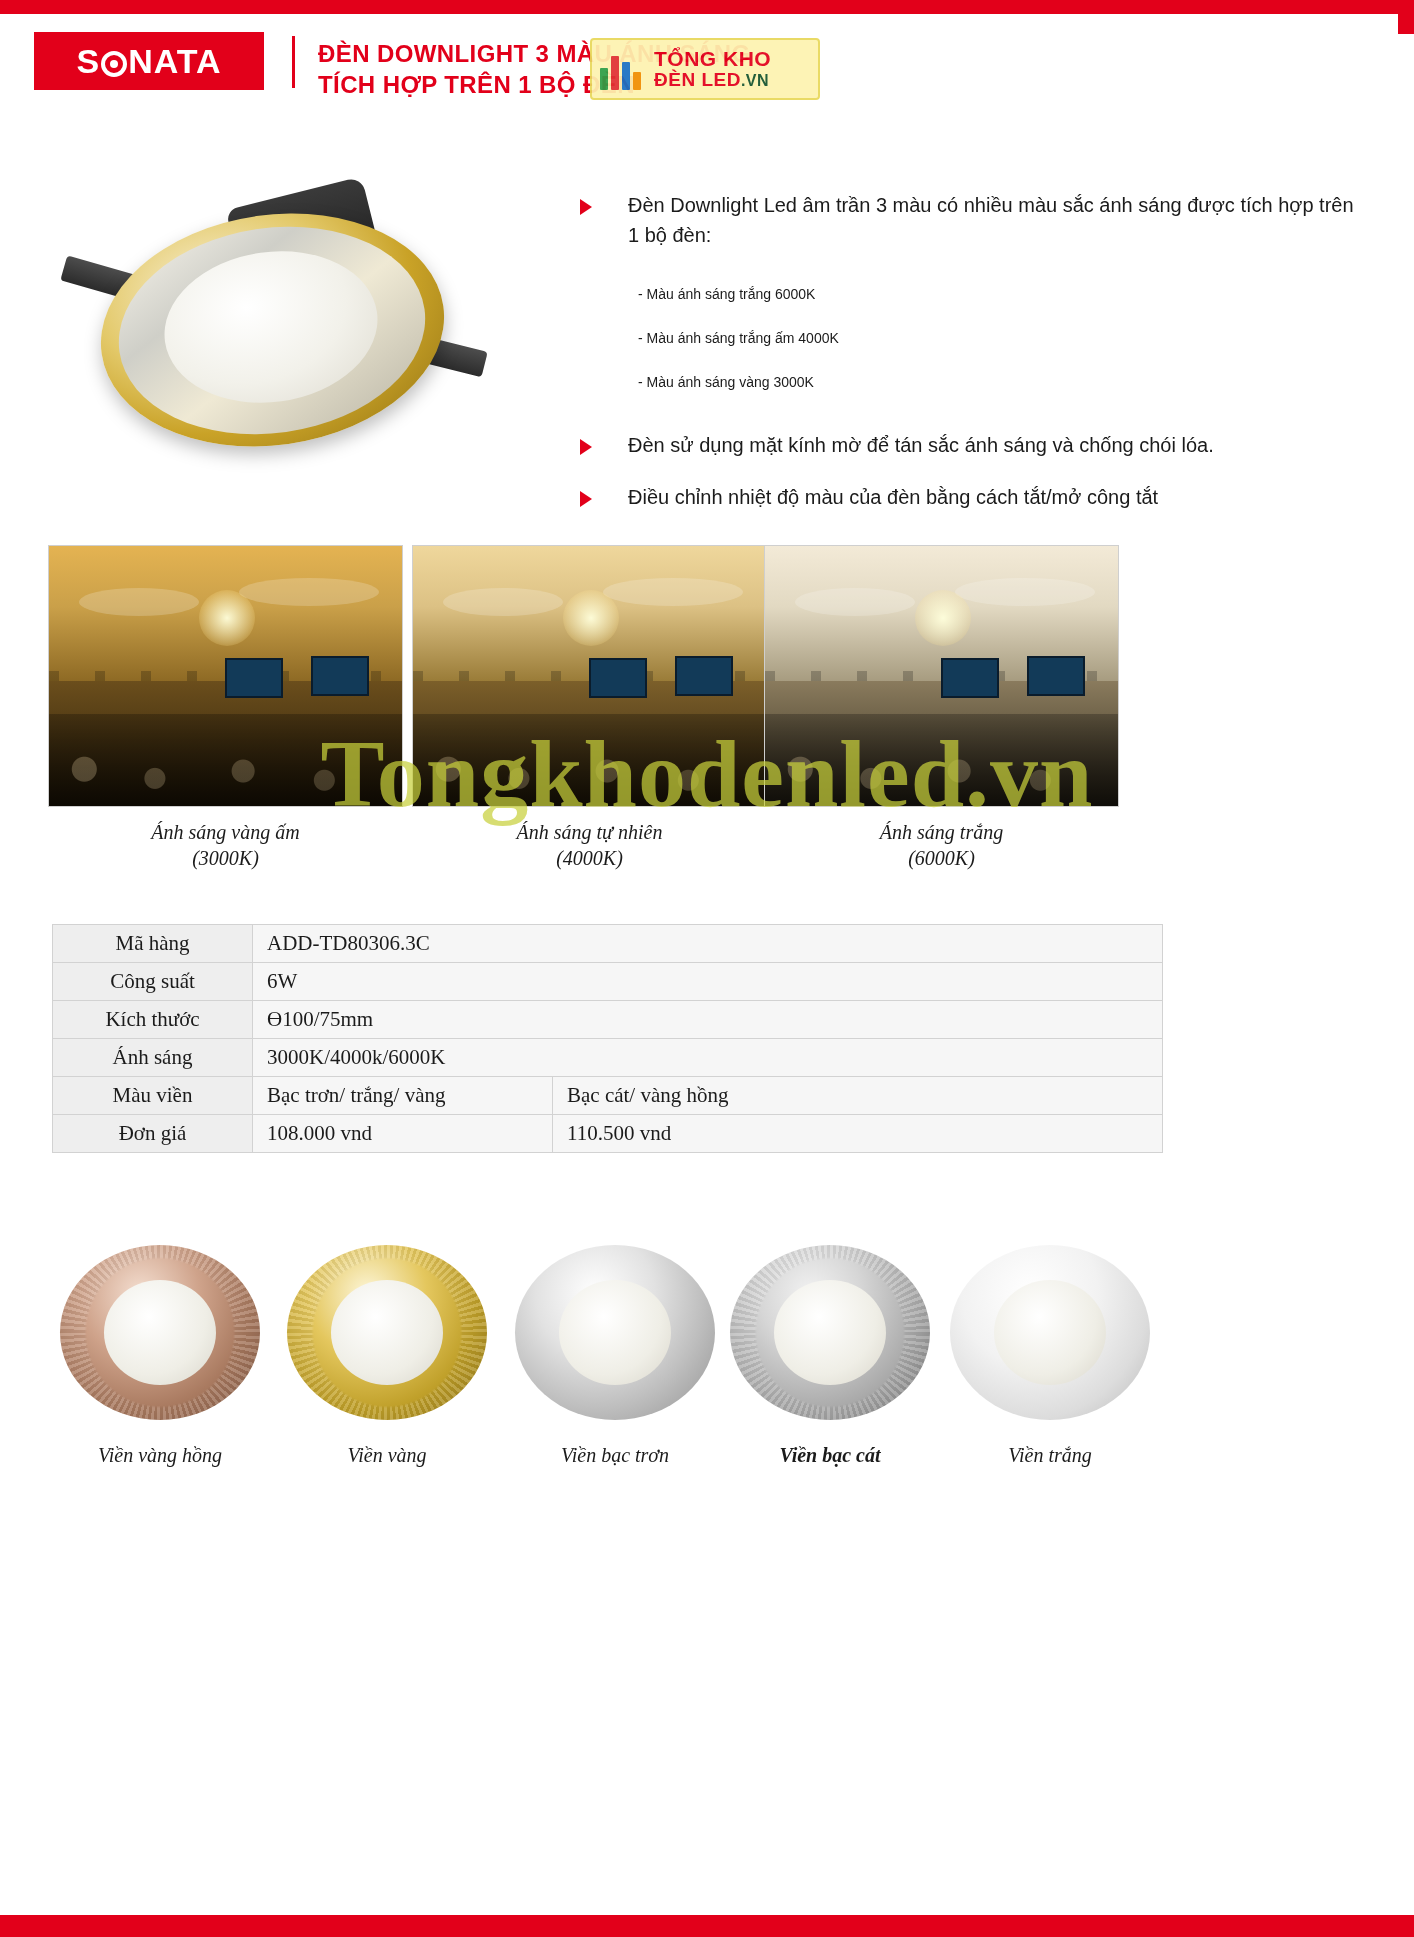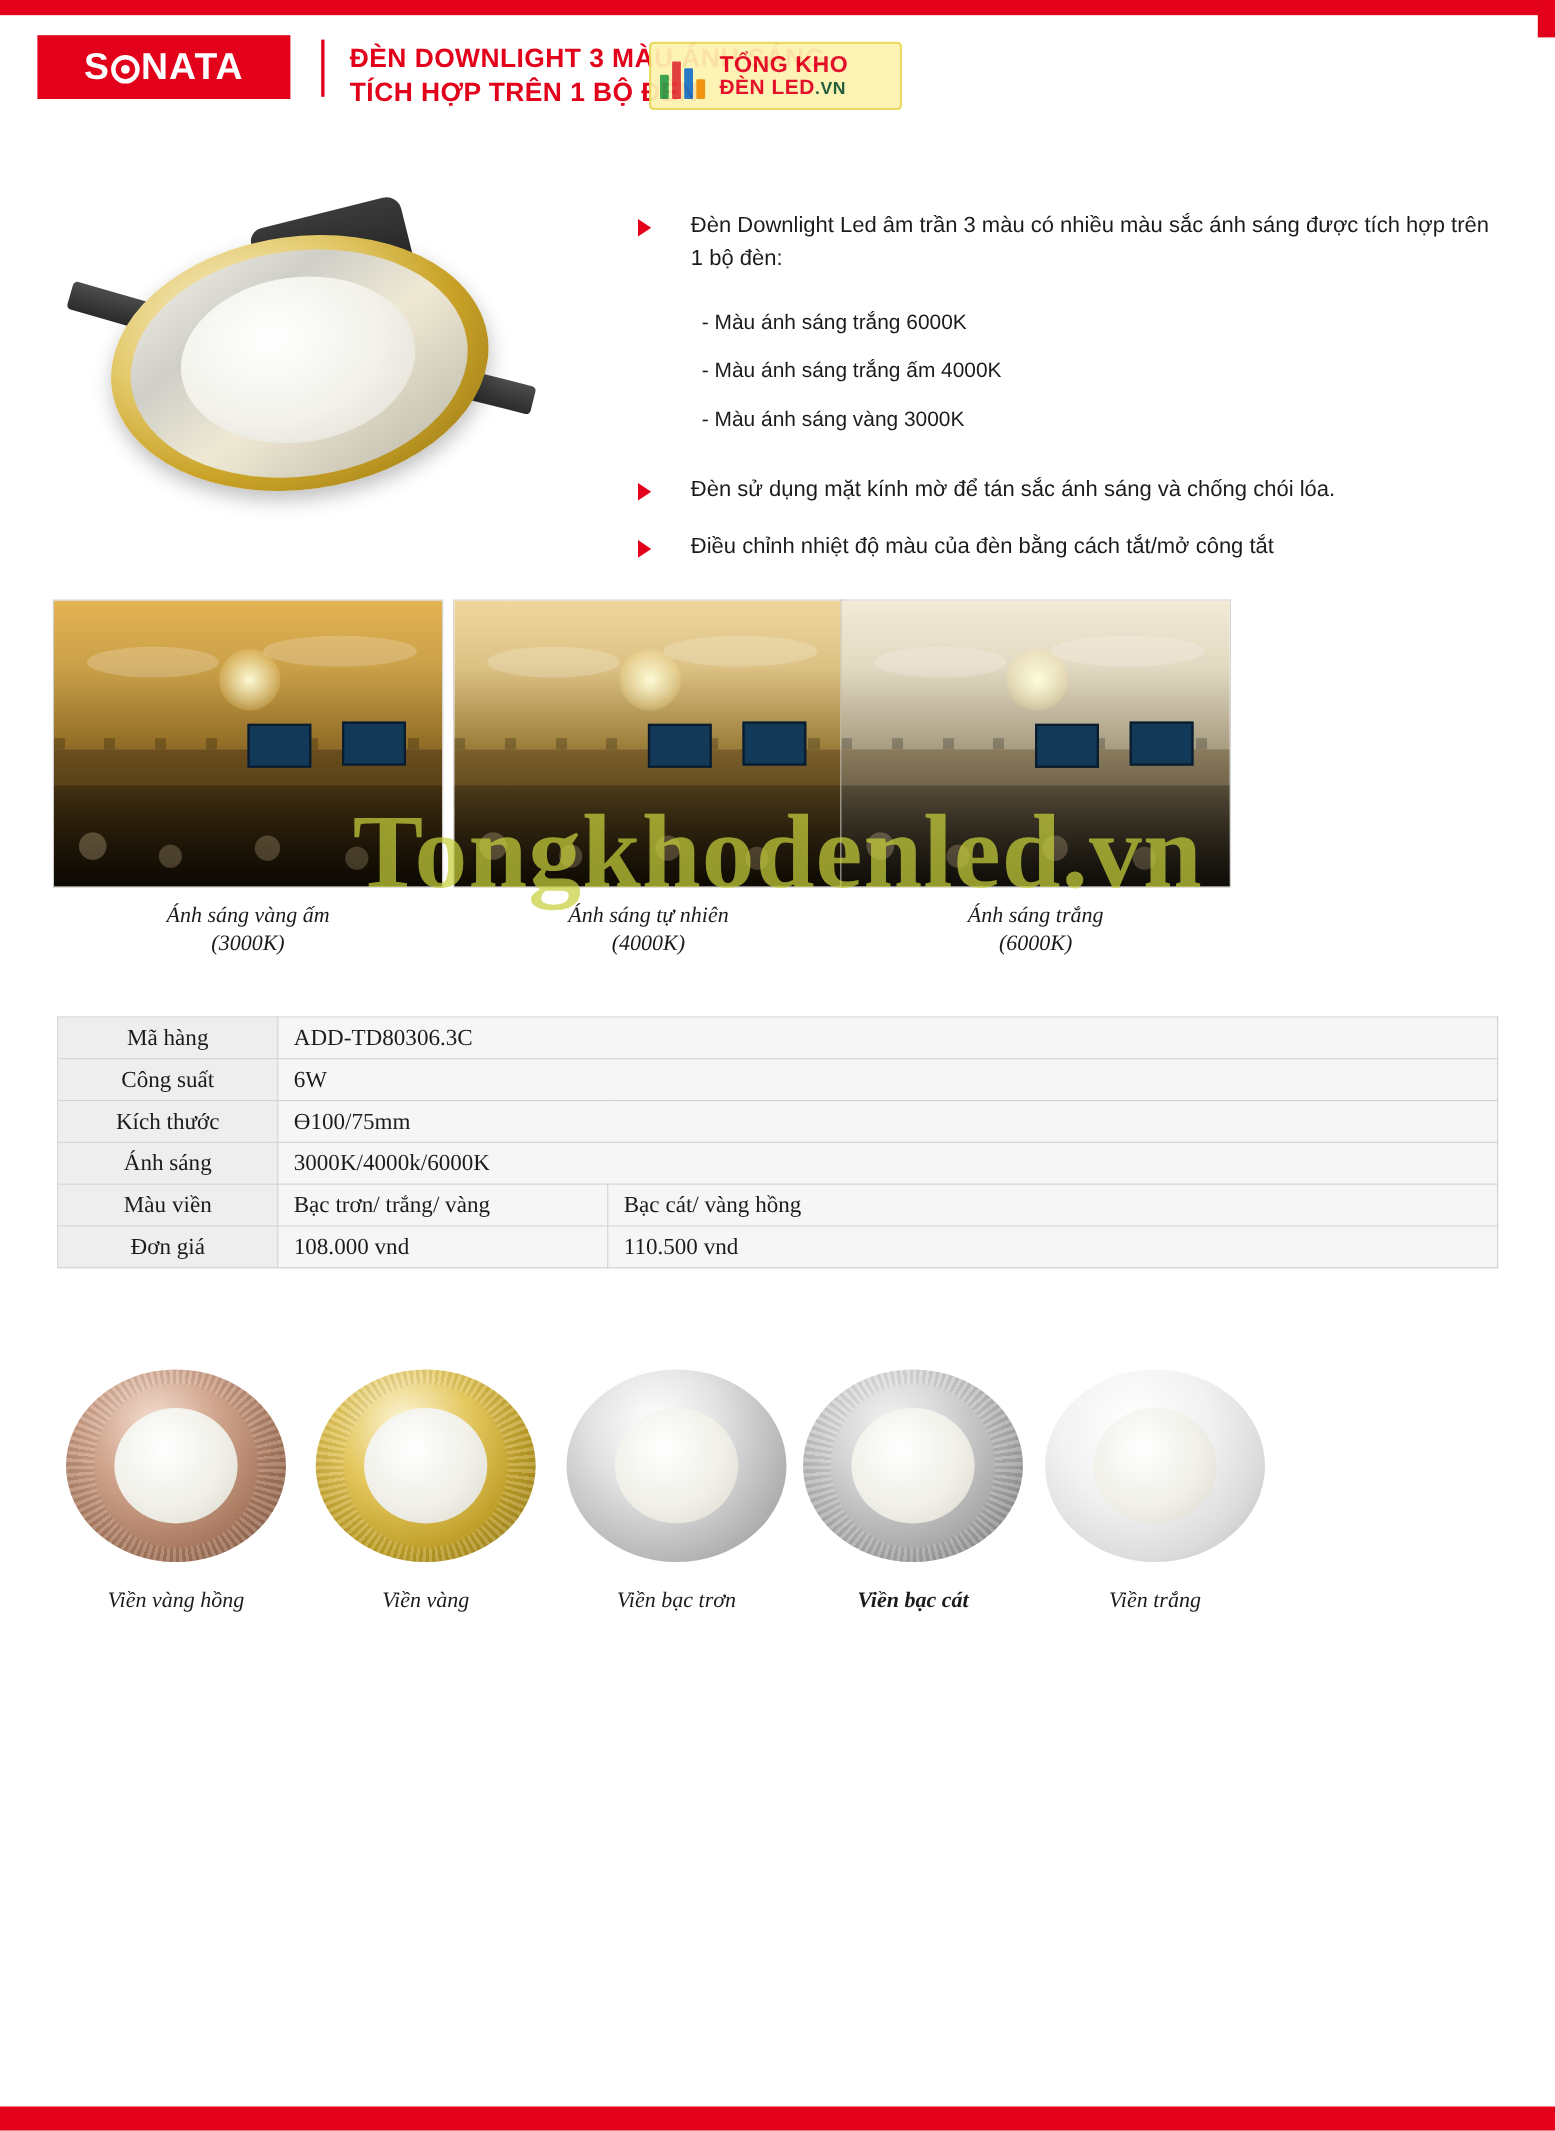--- a/index.html
+++ b/index.html
@@ -185,21 +185,21 @@
   .bullet-tri {
     width: 0; height: 0;
     border-left: 12px solid #e2001a;
     border-top: 8px solid transparent;
     border-bottom: 8px solid transparent;
     margin-top: 9px; margin-right: 12px;
     flex: 0 0 auto;
   }
   .bullet-text { flex: 1; }
   .sub-list { margin: 14px 0 0 58px; }
-  .sub-item { font-size: 19px; line-height: 44px; color: #1b1b1b; }
+  .sub-item { font-size: 14px; line-height: 44px; color: #1b1b1b; }
 
   
   .photos { position: absolute; top: 545px; left: 0; width: 1414px; height: 340px; }
   .photo-wrap { position: absolute; top: 0; width: 355px; }
   .photo-1 { left: 48px; }
   .photo-2 { left: 412px; }
   .photo-3 { left: 764px; }
   .photo {
     width: 355px; height: 262px;
     border: 1px solid #cfcfcf;
@@ -261,21 +261,21 @@
     margin-top: 12px;
     font-family: "Liberation Serif", serif;
     font-style: italic;
     font-size: 20px;
     color: #1b1b1b;
     line-height: 26px;
   }
 
   
   .spec { position: absolute; top: 924px; left: 52px; width: 1310px; }
-  table.spec-table { border-collapse: collapse; width: 1310px; }
+  table.spec-table { border-collapse: collapse; width: 1111px; }
   table.spec-table td {
     border: 1px solid #d2d2d2;
     height: 38px;
     font-family: "Liberation Serif", serif;
     font-size: 21px;
     color: #1b1b1b;
     padding: 2px 14px;
   }
   td.label-cell {
     width: 200px;

